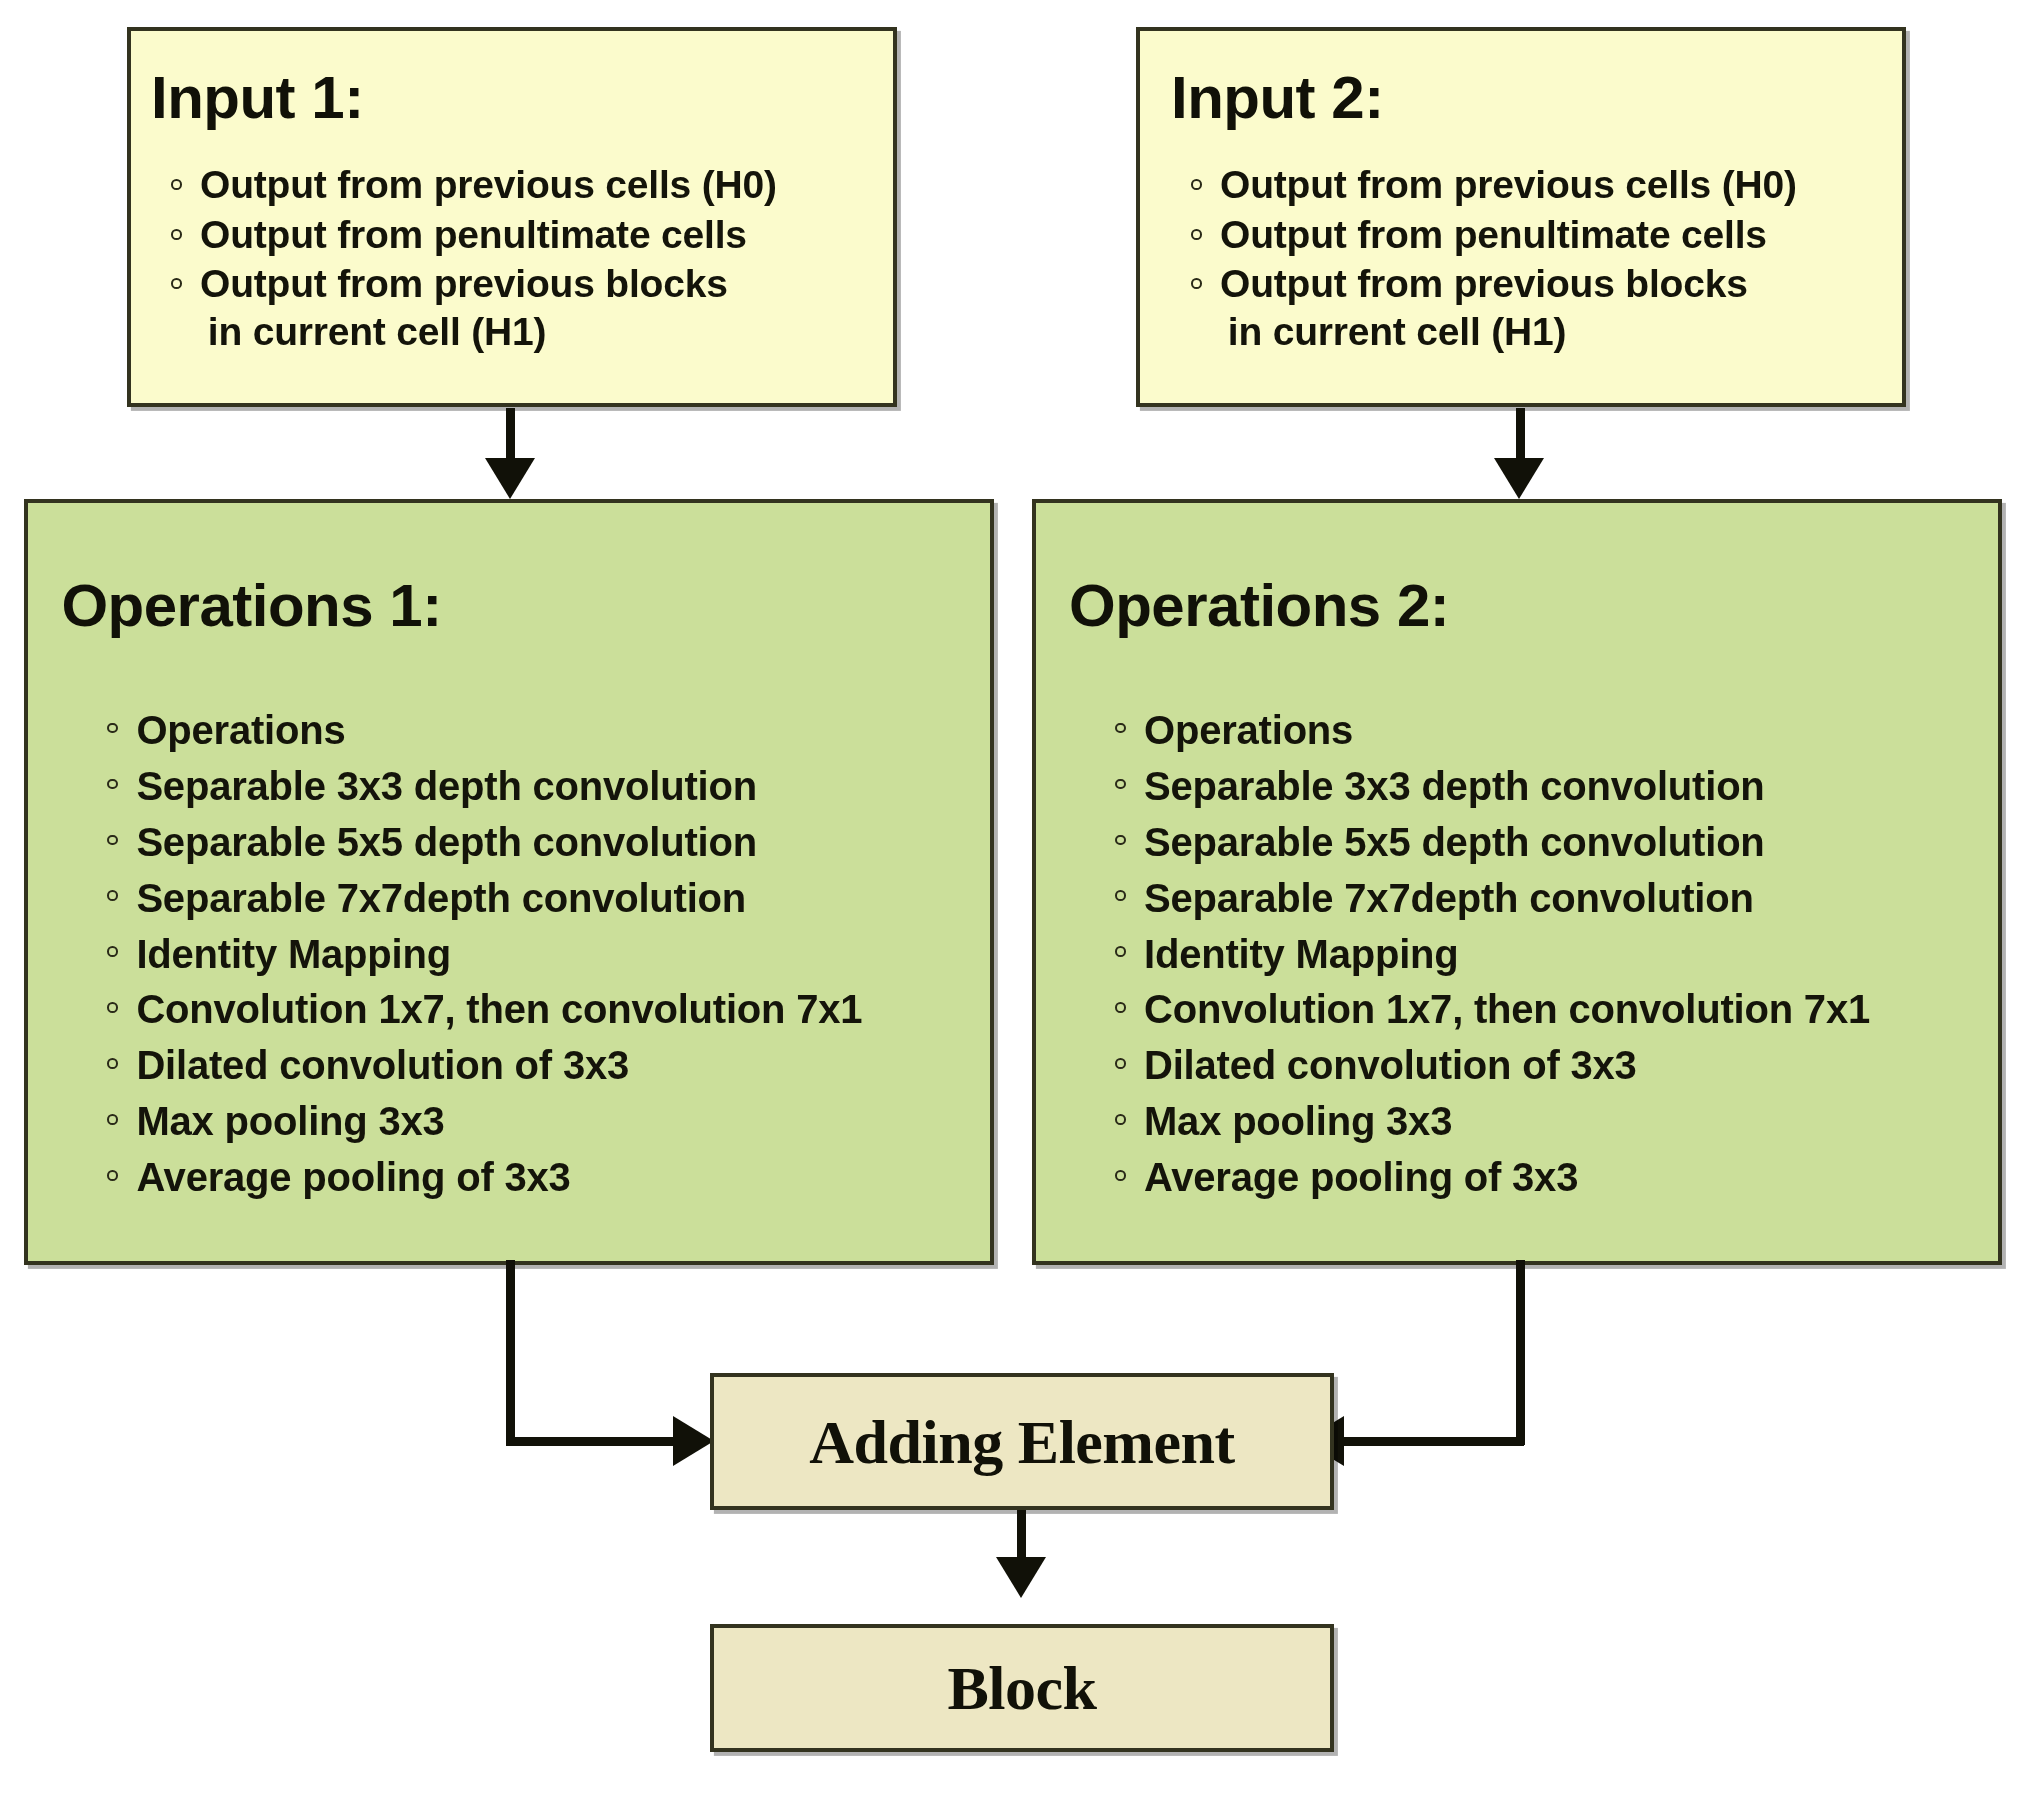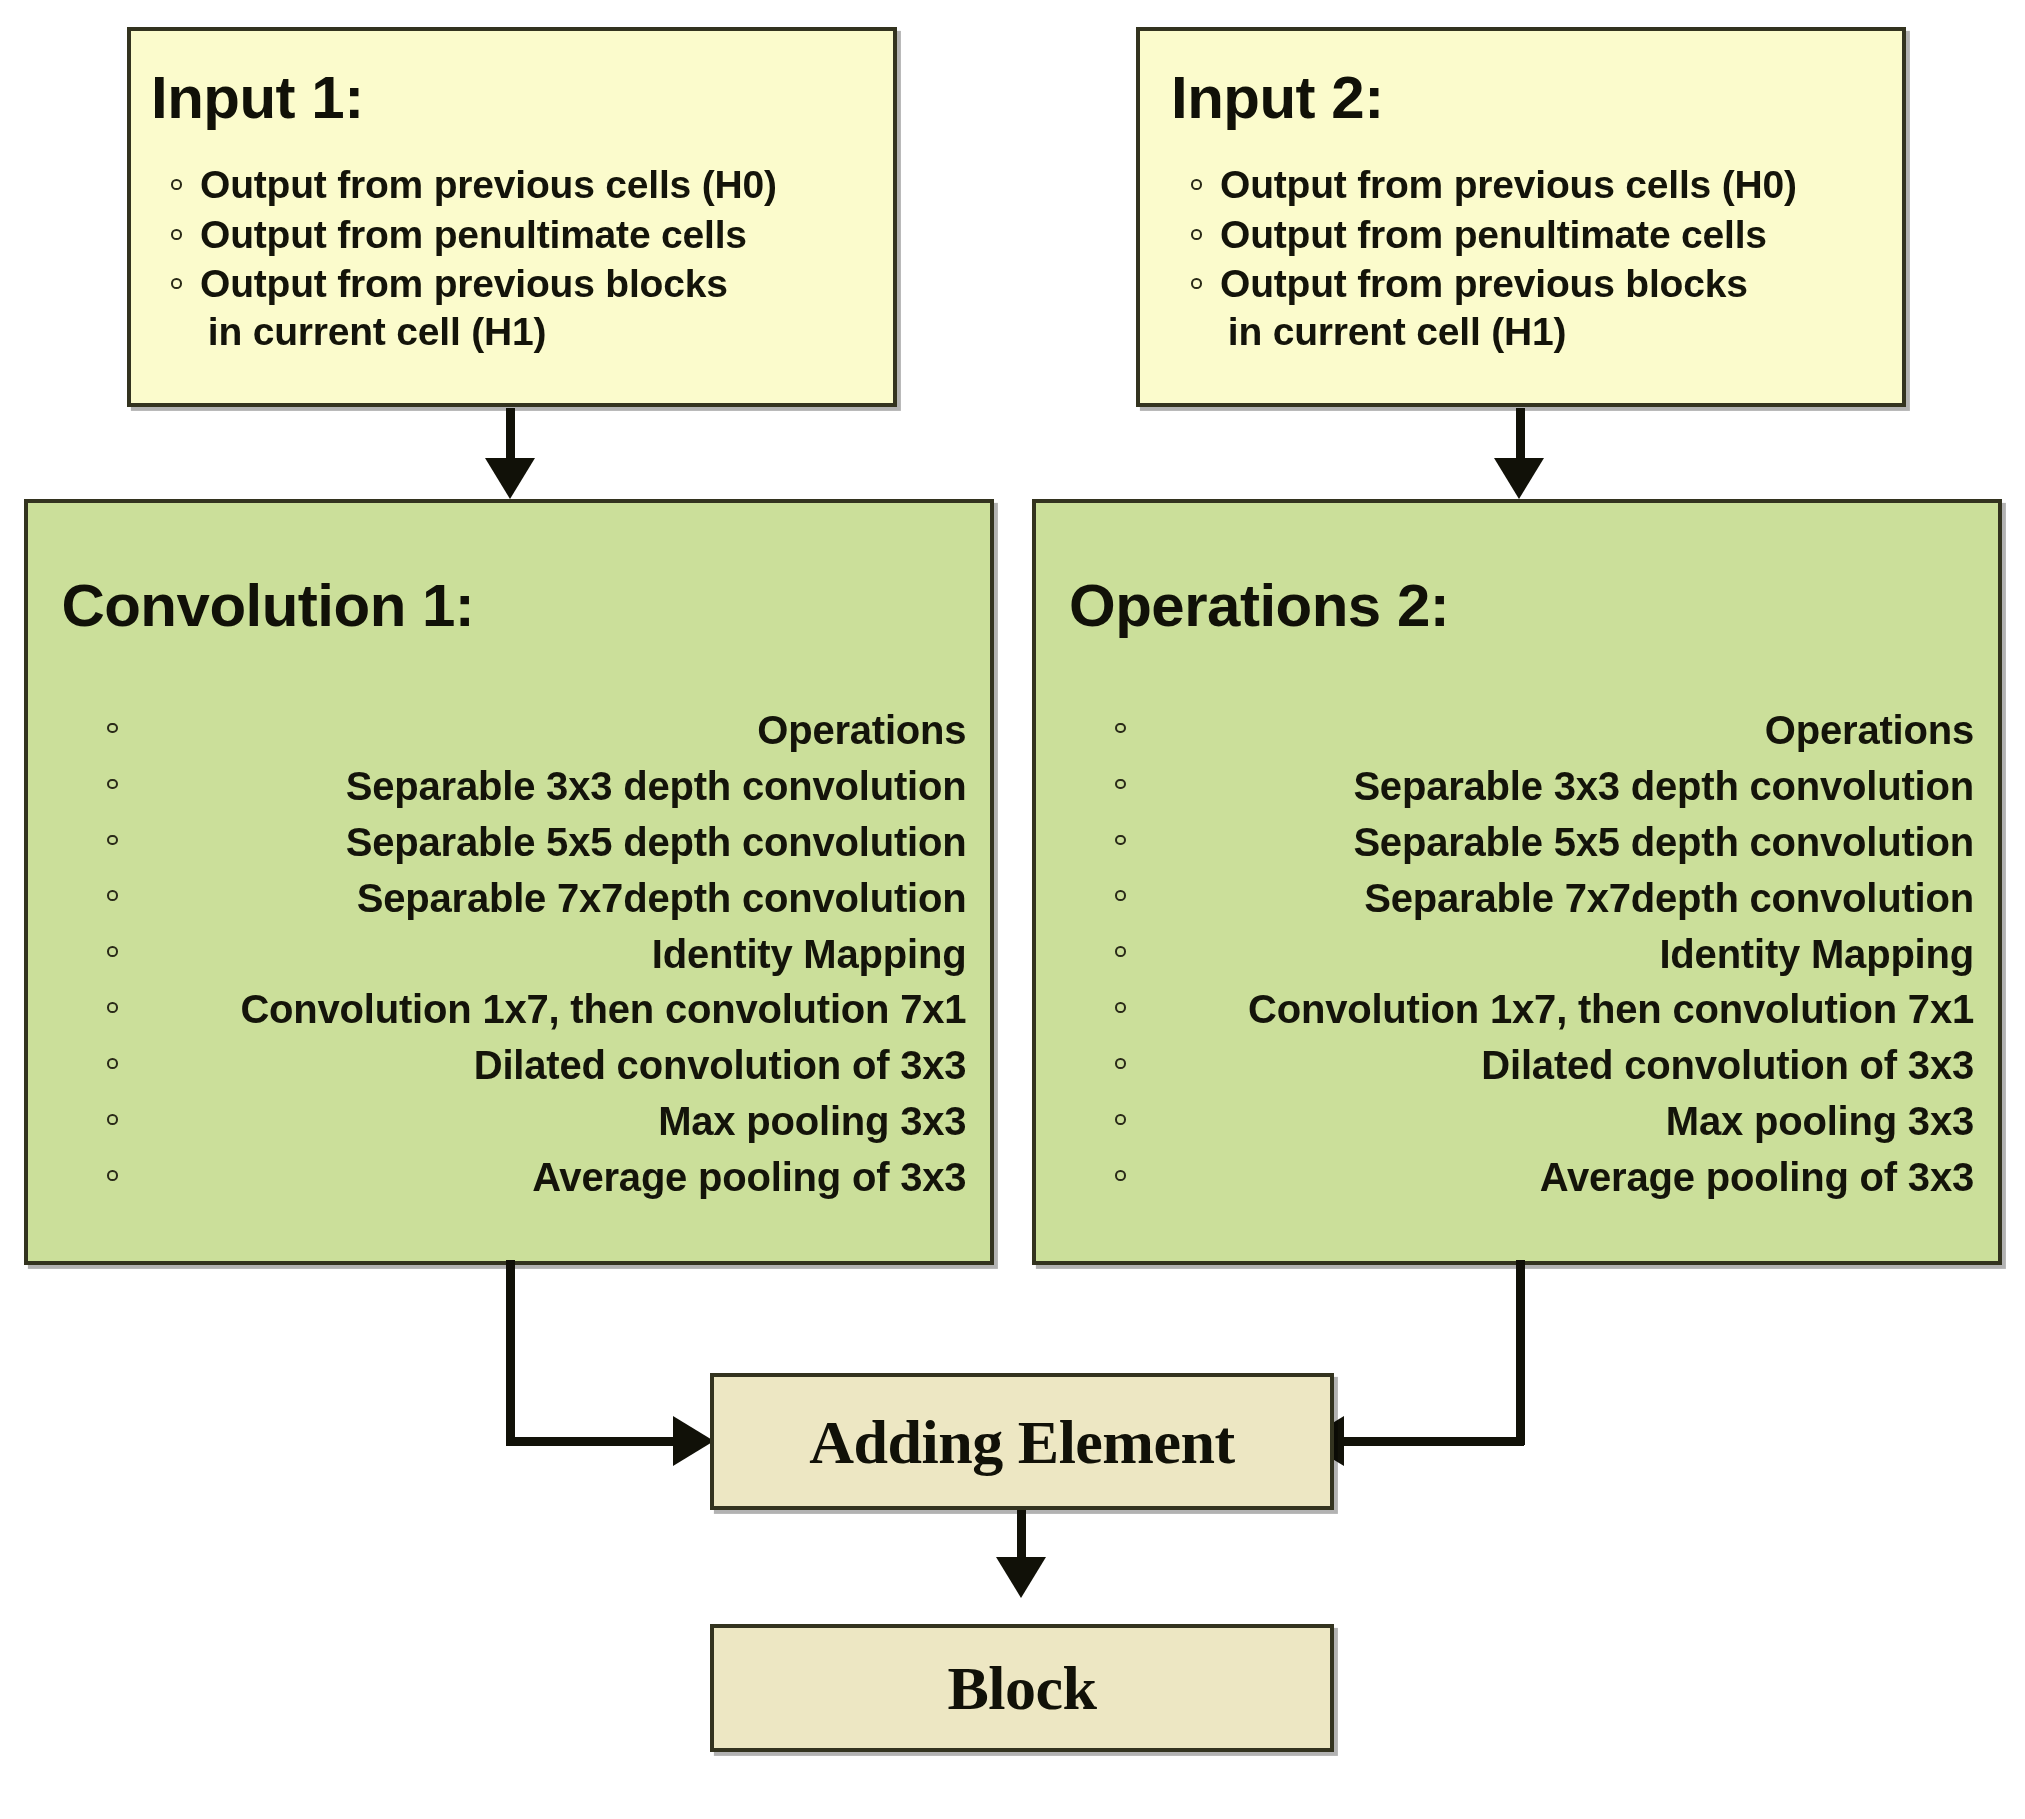--- a/index.html
+++ b/index.html
@@ -57,21 +57,20 @@
     line-height: 1.0;
     position: absolute;
     left: 33px;
     top: 73px;
   }
   .node.ops .bullet-list {
     position: absolute;
     left: 59px;
     top: 185px;
     right: 8px;
-    text-align: right;
   }
 
   
   .node.term {
     background: #ede7c3;
     display: flex;
     align-items: center;
     justify-content: center;
     font-family: Liberation Serif, serif;
   }
@@ -192,21 +191,21 @@
     </ul>
   </div>
 
   <div class="conn v" style="left:506px; top:408px; height:57px;"></div>
   <div class="arrowhead down" style="left:485px; top:458px;"></div>
 
   <div class="conn v" style="left:1516px; top:408px; height:57px;"></div>
   <div class="arrowhead down" style="left:1494px; top:458px;"></div>
 
   <div class="node ops" style="left:24.4px; top:499px; width:970px; height:766px;">
-    <div class="node-title">Convolution 1:</div>
+    <div class="node-title">Operations 1:</div>
     <ul class="bullet-list">
       <li><span class="marker"></span><span>Operations</span></li>
       <li><span class="marker"></span><span>Separable 3x3 depth convolution</span></li>
       <li><span class="marker"></span><span>Separable 5x5 depth convolution</span></li>
       <li><span class="marker"></span><span>Separable 7x7depth convolution</span></li>
       <li><span class="marker"></span><span>Identity Mapping</span></li>
       <li><span class="marker"></span><span>Convolution 1x7, then convolution 7x1</span></li>
       <li><span class="marker"></span><span>Dilated convolution of 3x3</span></li>
       <li><span class="marker"></span><span>Max pooling 3x3</span></li>
       <li><span class="marker"></span><span>Average pooling of 3x3</span></li>

